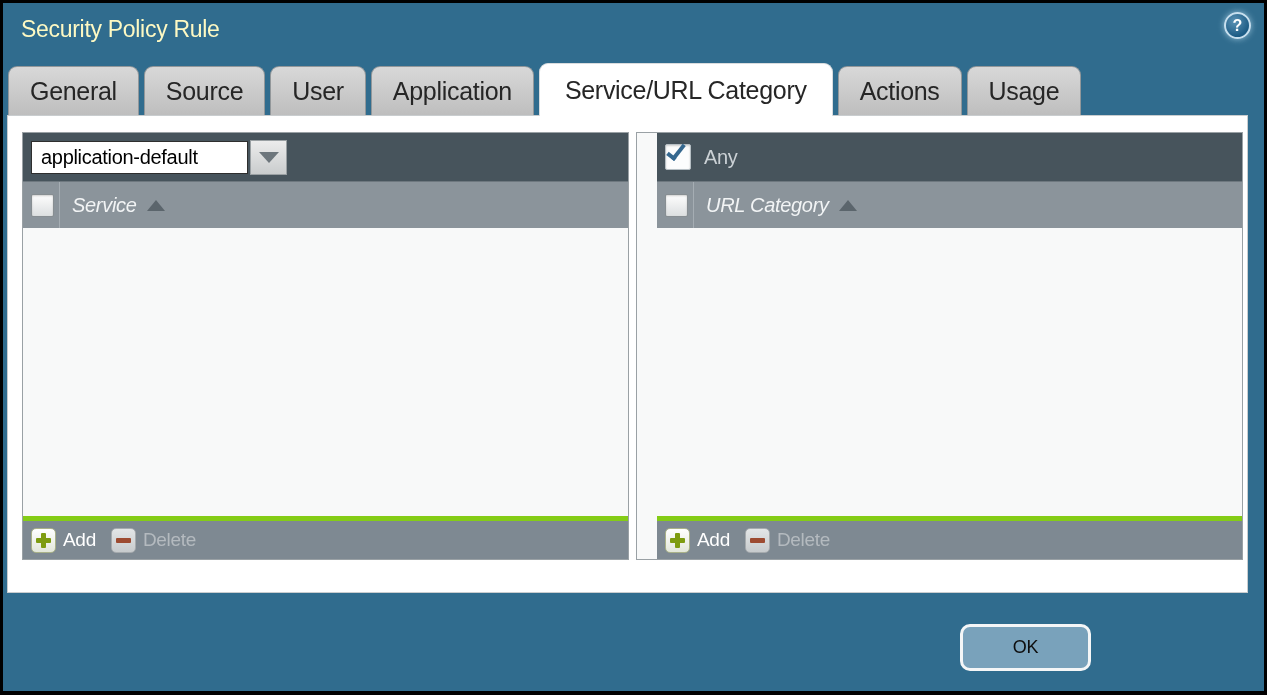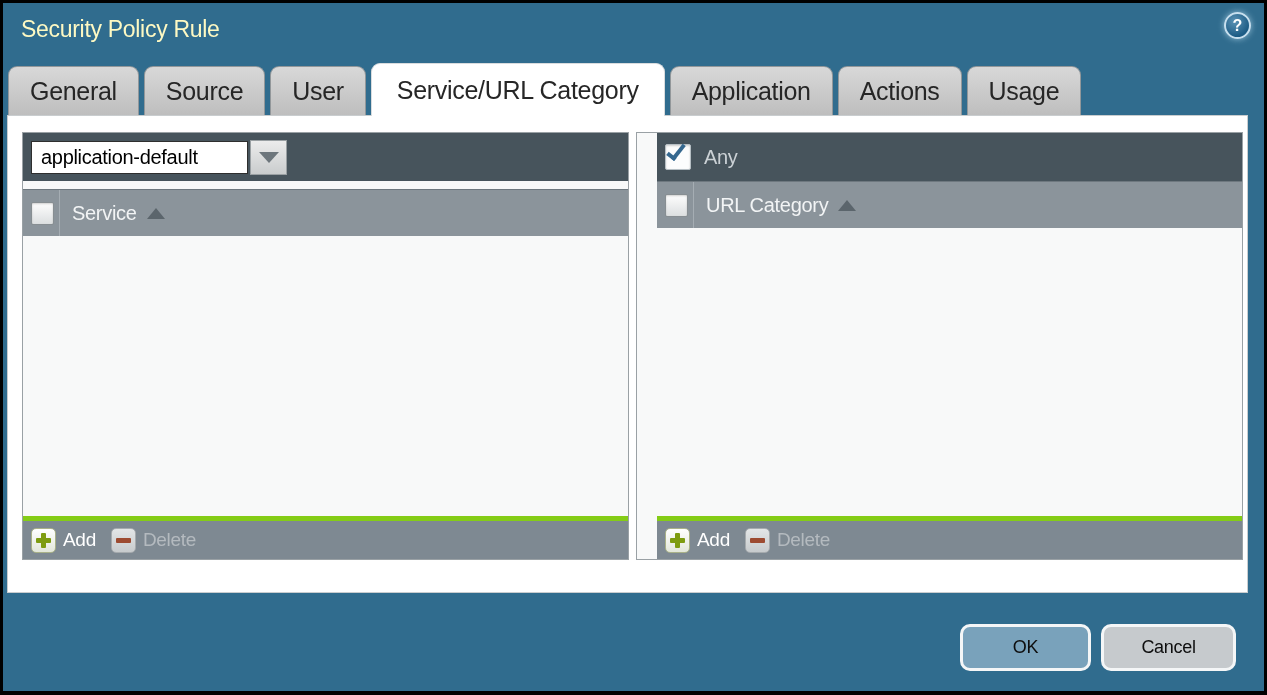--- a/index.html
+++ b/index.html
@@ -60,21 +60,21 @@
     border:1px solid #c9cdcf;
     z-index:1;
   }
   .panel {
     position:absolute; top:16px;
     width:607px; height:428px;
     border:1px solid #9aa1a5;
     display:flex; flex-direction:column;
     background:#f8f9f9;
   }
-  .panel.left  { left:14px;gap:8px; }
+  .panel.left  { left:14px; }
   .panel.right { left:628px;padding-left:20px; }
 
   .panel-top {
     height:48px; flex:0 0 48px;
     background:#47545c;
     display:flex; align-items:center;
     padding-left:8px;
   }
   
   .combo { display:flex; align-items:center; }
@@ -130,20 +130,21 @@
   .check-cell {
     width:37px; align-self:stretch;
     display:flex; align-items:center; padding-left:8px;
     border-right:1px solid #a5adb3;
   }
   .col-label {
     margin-left:12px;
     display:flex; align-items:center; gap:10px;
     color:#f2f4f5; font-size:20px; letter-spacing:-0.3px;
     cursor:pointer;
+    font-style:italic;
   }
   .tri-up {
     width:0; height:0;
     border-left:9px solid transparent;
     border-right:9px solid transparent;
     border-bottom:11px solid #5b656c;
   }
   
   .panel-body { flex:1 1 auto; background:#f8f9f9; }
   
@@ -198,22 +199,22 @@
 
 <div class="window">
 
   <div class="title">Security Policy Rule</div>
   <div class="help-btn">?</div>
 
   <div class="tabs">
     <div class="tab">General</div>
     <div class="tab">Source</div>
     <div class="tab">User</div>
+    <div class="tab">Application</div>
     <div class="tab active">Service/URL Category</div>
-    <div class="tab">Application</div>
     <div class="tab">Actions</div>
     <div class="tab">Usage</div>
   </div>
 
   <div class="content">
 
     <div class="panel left">
       <div class="panel-top">
         <div class="combo">
           <div class="combo-input">application-default</div>
@@ -269,15 +270,14 @@
         <div class="tool">
           <span class="tool-icon delete"></span>
           <span class="del-text">Delete</span>
         </div>
       </div>
     </div>
 
   </div>
 
   <div class="btn btn-ok">OK</div>
-  <div class="btn btn-cancel">Cancel</div>
 
 </div>
 
 </body></html>

